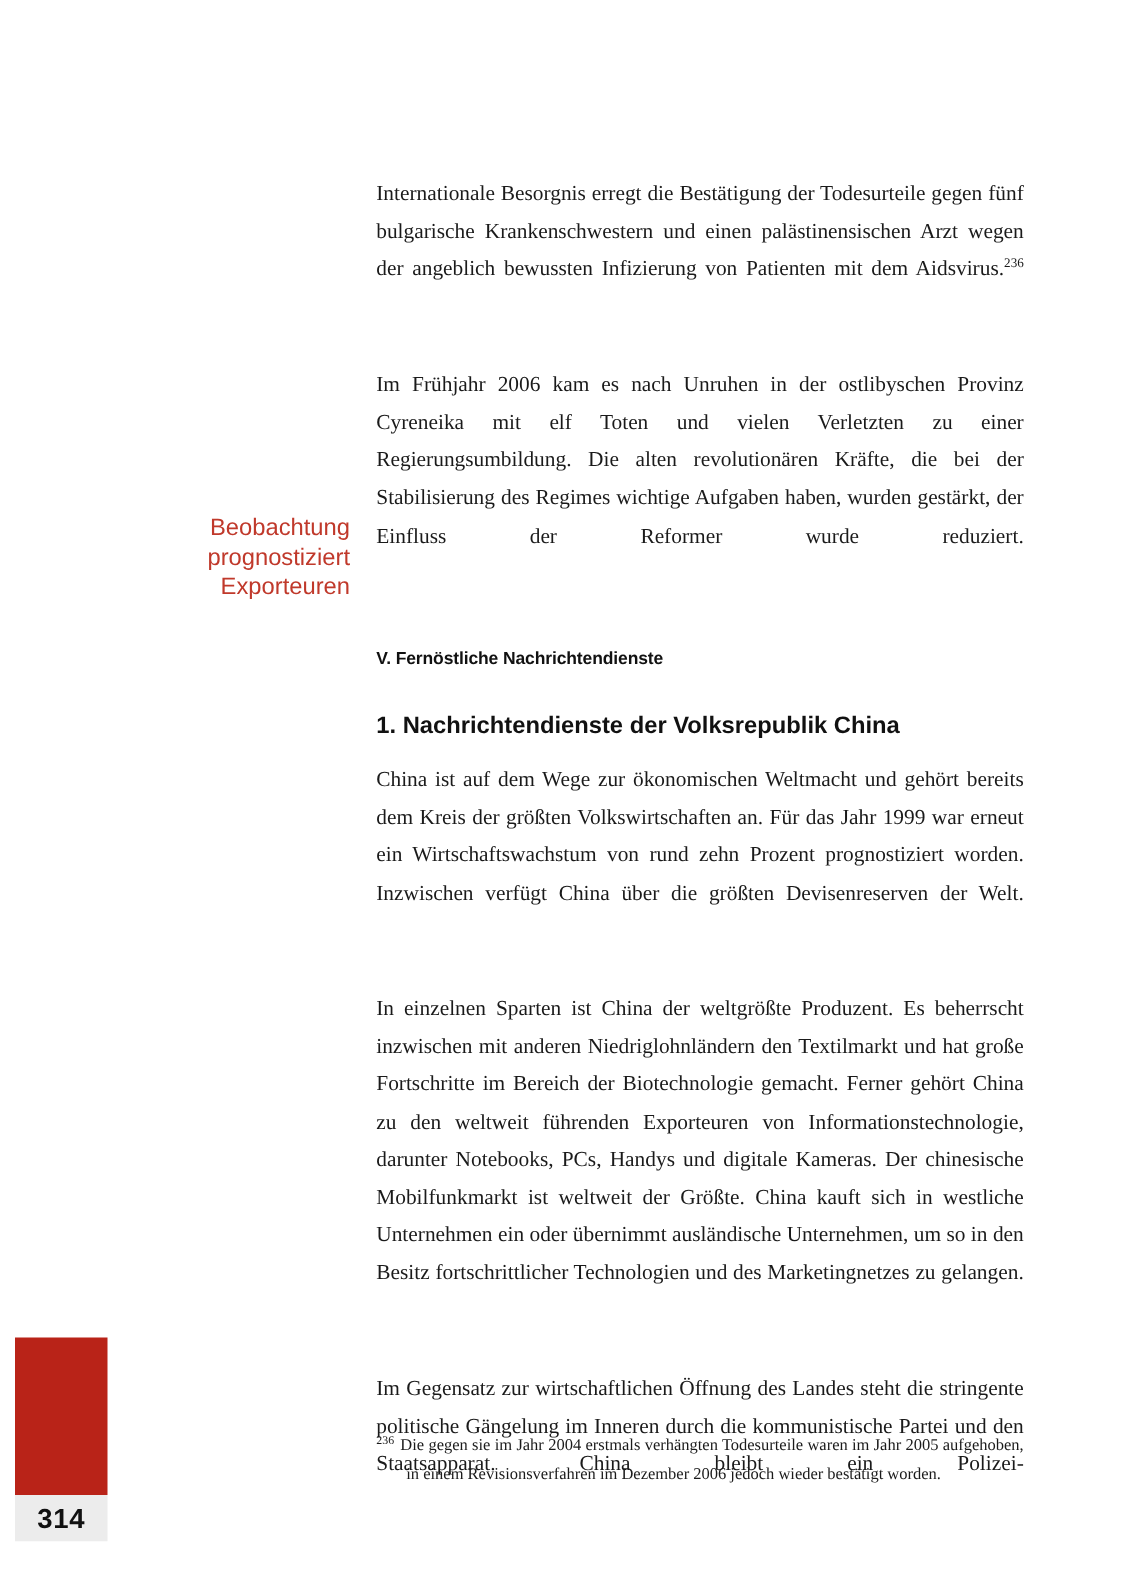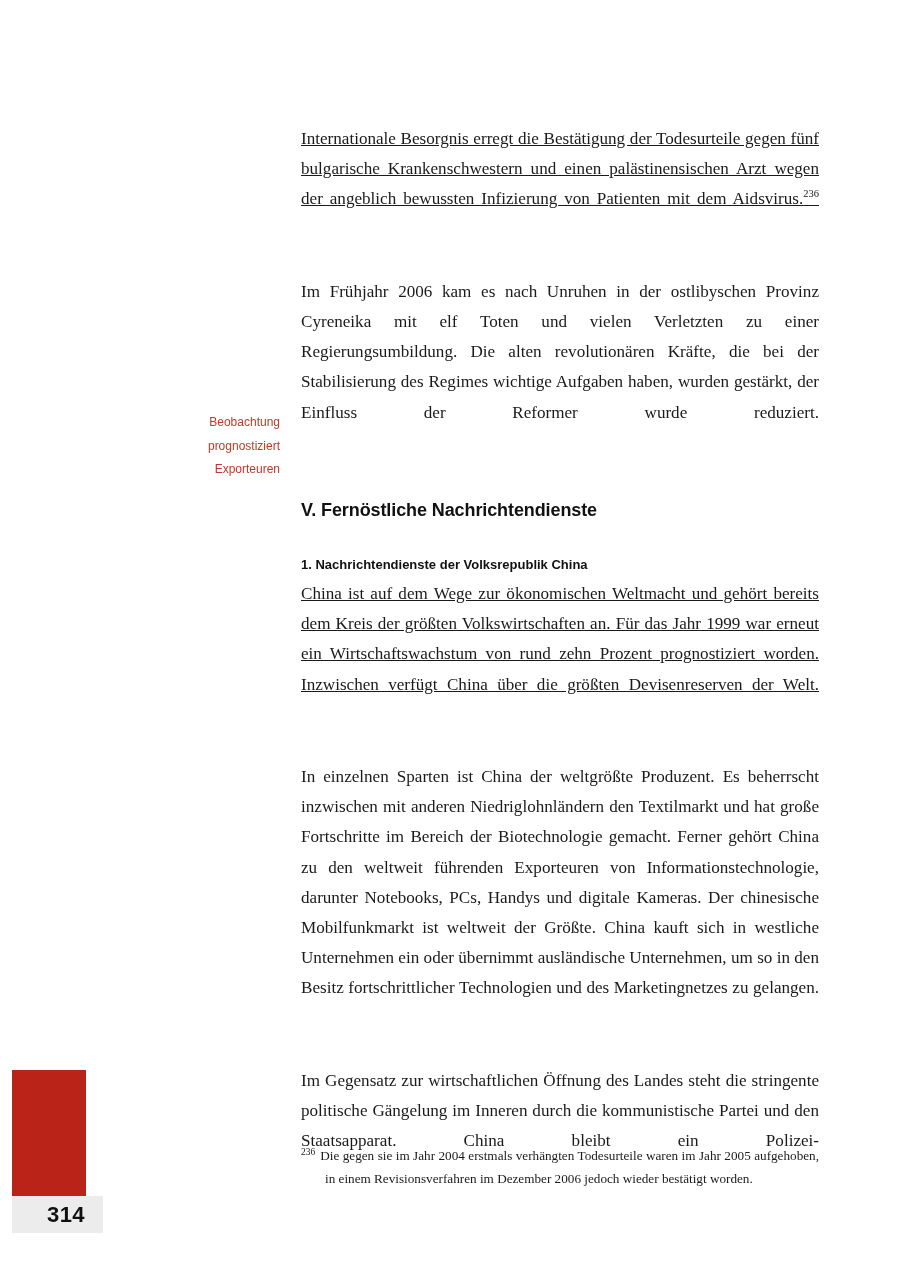--- a/index.html
+++ b/index.html
@@ -35,39 +35,38 @@
     height: 126px;
     background: #b92318;
   }
   .folio-box {
     width: 74px;
     height: 37px;
     background: #ececec;
     display: flex;
     align-items: center;
     justify-content: center;
-    padding-left: 17px;
   }
   .folio-num {
     font-family: "Liberation Sans", "DejaVu Sans", sans-serif;
     font-weight: bold;
     font-size: 22px;
     color: #111111;
     letter-spacing: 0.5px;
   }
 
   
   .margin-note {
     position: absolute;
     left: 120px;
     top: 411px;
     width: 160px;
     text-align: right;
     font-family: "Liberation Sans", "DejaVu Sans", sans-serif;
-    font-size: 12px;
+    font-size: 19px;
     line-height: 23.5px;
     color: #c0392b;
   }
   .margin-note div { white-space: nowrap; }
 
   
   .column {
     position: absolute;
     left: 301px;
     top: 124px;
@@ -76,49 +75,49 @@
 
   p.body {
     margin: 0 0 0 0;
     font-size: 17.1px;
     line-height: 30.2px;
     text-align: justify;
     text-justify: inter-word;
     hyphens: manual;
   }
   p.body.gap      { margin-top: 32px; }
-  p.body.tight    { margin-top: 0px; text-decoration: underline; }
+  p.body.tight    { margin-top: 16px; }
 
   
   p.body::after {
     content: "";
     display: inline-block;
     width: 100%;
   }
 
   sup.fnref {
     font-size: 10.5px;
     vertical-align: super;
     line-height: 0;
   }
 
   h2.section {
     font-family: "Liberation Sans", "DejaVu Sans", sans-serif;
     font-weight: bold;
-    font-size: 18px;
+    font-size: 14px;
     line-height: 26px;
     margin: 39px 0 0 0;
     color: #111111;
     letter-spacing: -0.1px;
   }
 
   h3.subsection {
     font-family: "Liberation Sans", "DejaVu Sans", sans-serif;
     font-weight: bold;
-    font-size: 13px;
+    font-size: 19px;
     line-height: 24px;
     margin: 30px 0 2px 0;
     color: #111111;
   }
 
   
   .footnote {
     position: absolute;
     left: 301px;
     top: 1145px;

